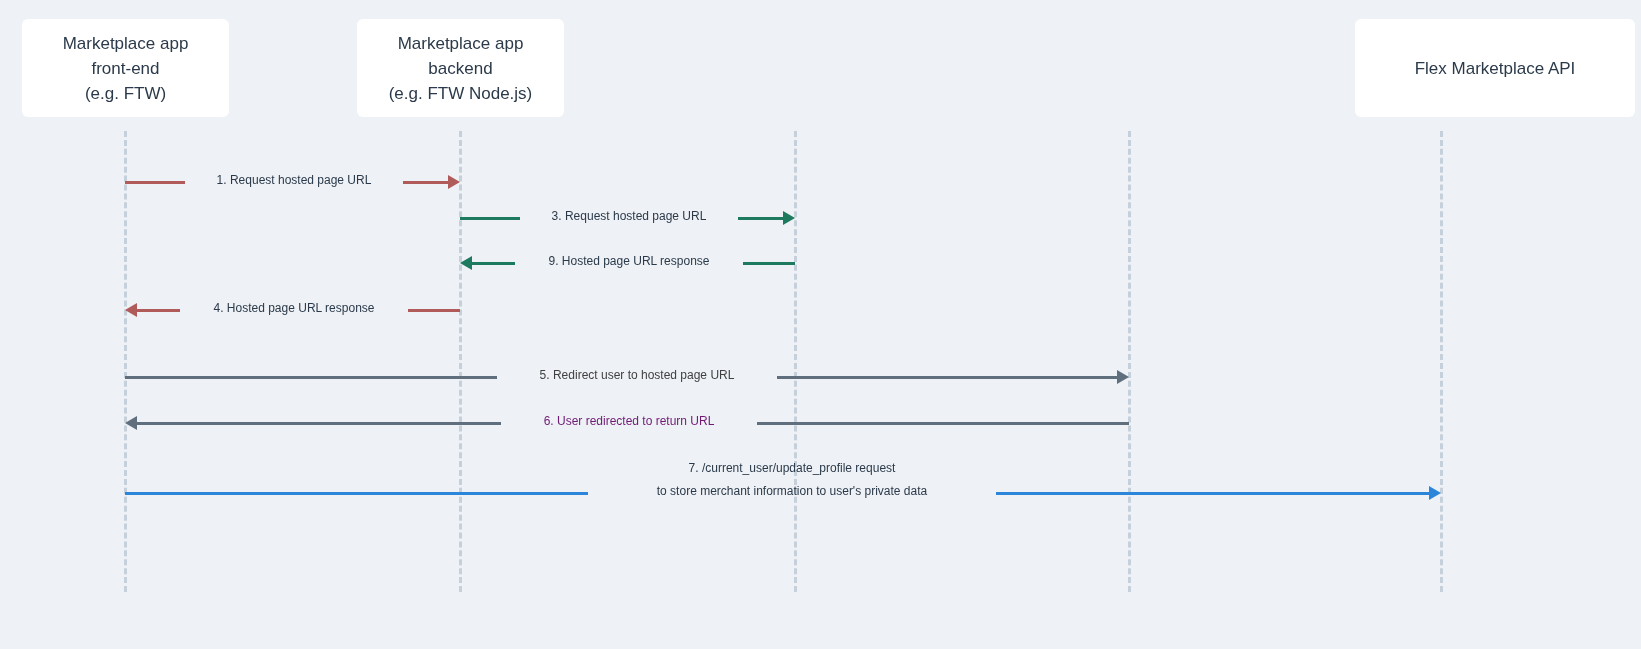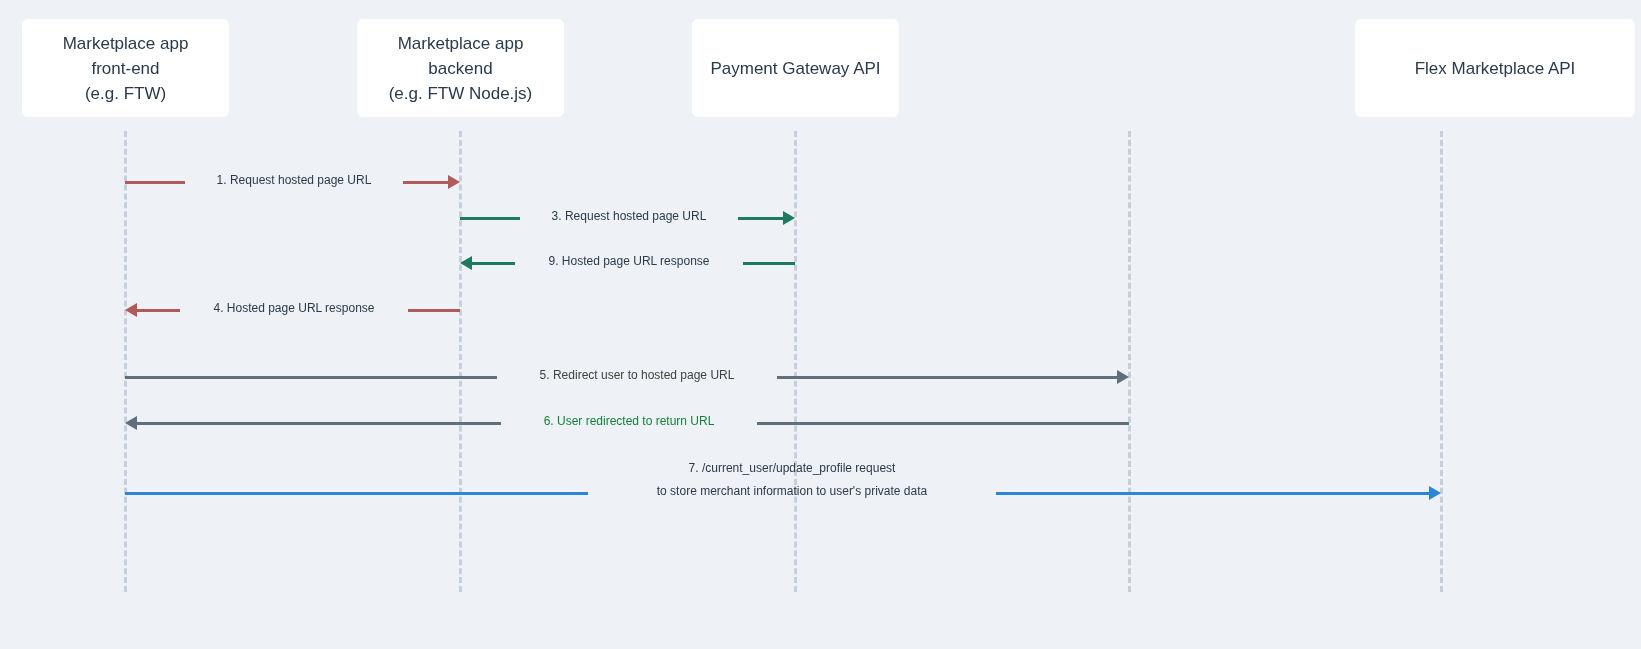--- a/index.html
+++ b/index.html
@@ -101,23 +101,20 @@
     <div class="participant" style="left: 22px; top: 19px; width: 207px; height: 98px; background: rgb(255, 255, 255); color: rgb(43, 58, 74);">
       <div class="plabel">Marketplace app
 front-end
 (e.g. FTW)</div>
     </div>
     <div class="participant" style="left: 357px; top: 19px; width: 207px; height: 98px; background: rgb(255, 255, 255); color: rgb(43, 58, 74);">
       <div class="plabel">Marketplace app
 backend
 (e.g. FTW Node.js)</div>
     </div>
-    <div class="participant" style="left: 692px; top: 19px; width: 207px; height: 98px; background: rgb(255, 255, 255); color: rgb(43, 58, 74);">
-      <div class="plabel">Payment Gateway API</div>
-    </div>
     <div class="participant" style="left: 1339px; top: 19px; width: 280px; height: 98px; background: rgb(255, 255, 255); color: rgb(43, 58, 74); margin-left: 16px;">
       <div class="plabel">Flex Marketplace API</div>
     </div>
     <div class="msg" style="left: 0px; top: 182px; width: 1641px;">
       <div class="seg" style="left: 125px; width: 60px; background: rgb(176, 90, 90);"></div>
       <div class="seg" style="left: 403px; width: 45px; background: rgb(176, 90, 90);"></div>
       <div class="head right" style="left: 448px; border-left-color: rgb(176, 90, 90);"></div>
       <div class="mlabel one" style="left: 294px; width: 218px; color: rgb(43, 58, 74);">1. Request hosted page URL</div>
     </div>
     <div class="msg" style="left: 0px; top: 218px; width: 1641px;">
@@ -141,21 +138,21 @@
     <div class="msg" style="left: 0px; top: 377px; width: 1641px;">
       <div class="seg" style="left: 125px; width: 372px; background: rgb(95, 111, 126);"></div>
       <div class="seg" style="left: 777px; width: 340px; background: rgb(95, 111, 126);"></div>
       <div class="head right" style="left: 1117px; border-left-color: rgb(95, 111, 126);"></div>
       <div class="mlabel one" style="left: 637px; width: 280px; color: #404040;">5. Redirect user to hosted page URL</div>
     </div>
     <div class="msg" style="left: 0px; top: 423px; width: 1641px;">
       <div class="seg" style="left: 137px; width: 364px; background: rgb(95, 111, 126);"></div>
       <div class="seg" style="left: 757px; width: 372px; background: rgb(95, 111, 126);"></div>
       <div class="head left" style="left: 125px; border-right-color: rgb(95, 111, 126);"></div>
-      <div class="mlabel one" style="left: 629px; width: 256px; color: #15803d;">6. User redirected to return URL</div>
+      <div class="mlabel one" style="left: 629px; width: 256px; color: #701a75;">6. User redirected to return URL</div>
     </div>
     <div class="msg" style="left: 0px; top: 493px; width: 1641px;">
       <div class="seg" style="left: 125px; width: 463px; background: rgb(43, 134, 217);"></div>
       <div class="seg" style="left: 996px; width: 433px; background: rgb(43, 134, 217);"></div>
       <div class="head right" style="left: 1429px; border-left-color: rgb(43, 134, 217);"></div>
       <div class="mlabel two" style="left: 792px; width: 408px; color: rgb(43, 58, 74);">7. /current_user/update_profile request
 to store merchant information to user's private data</div>
     </div>
   </div>
 

